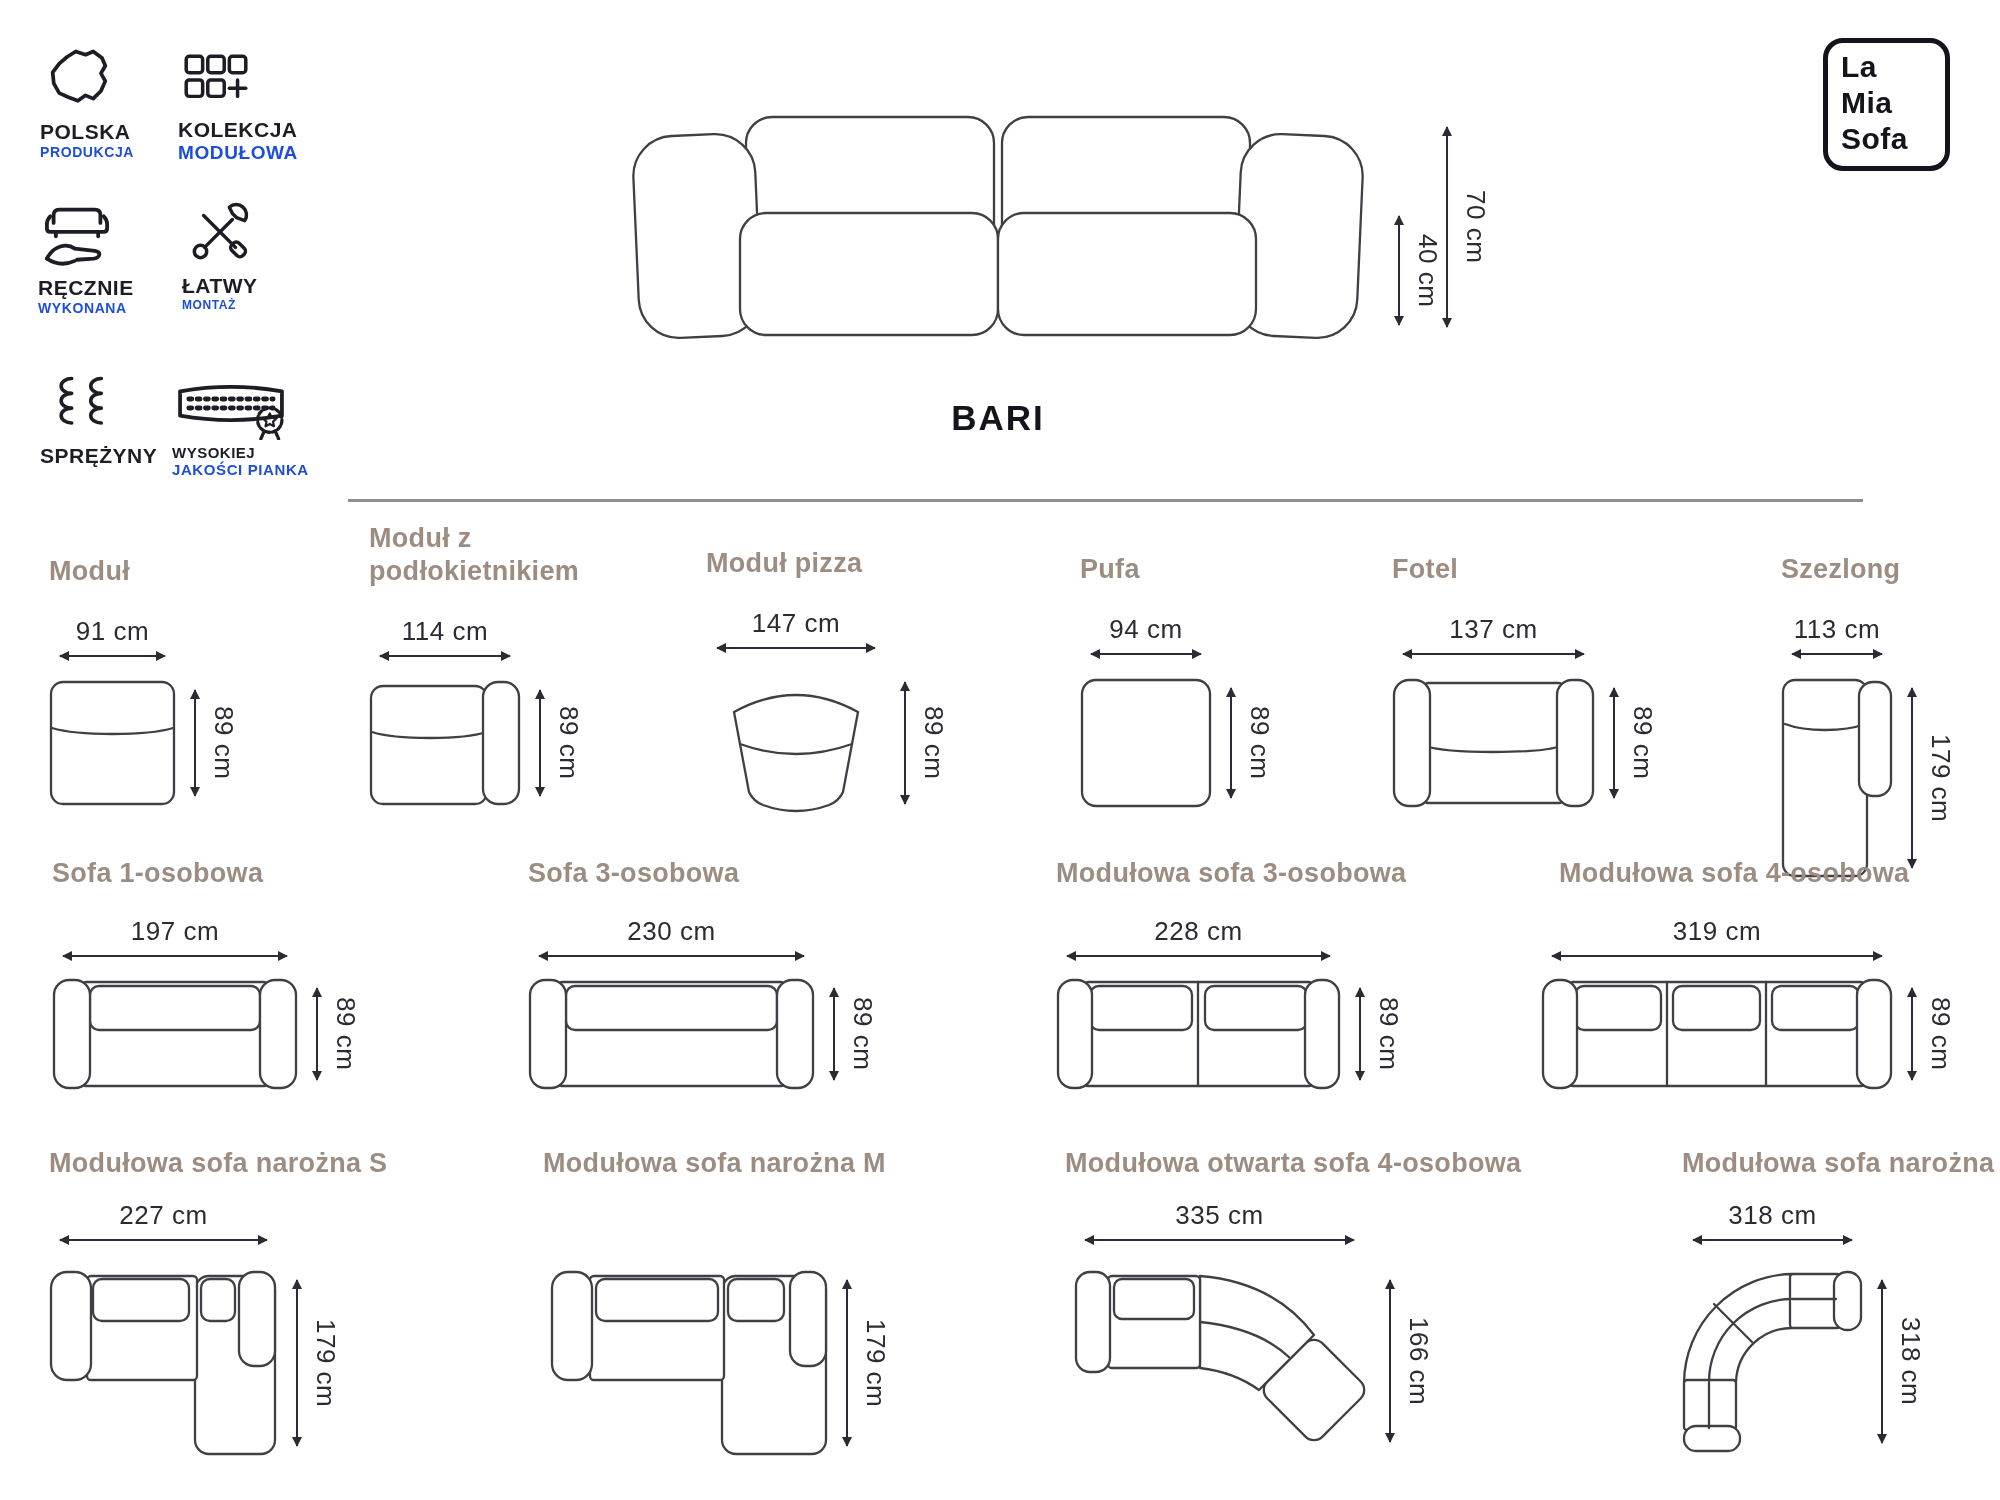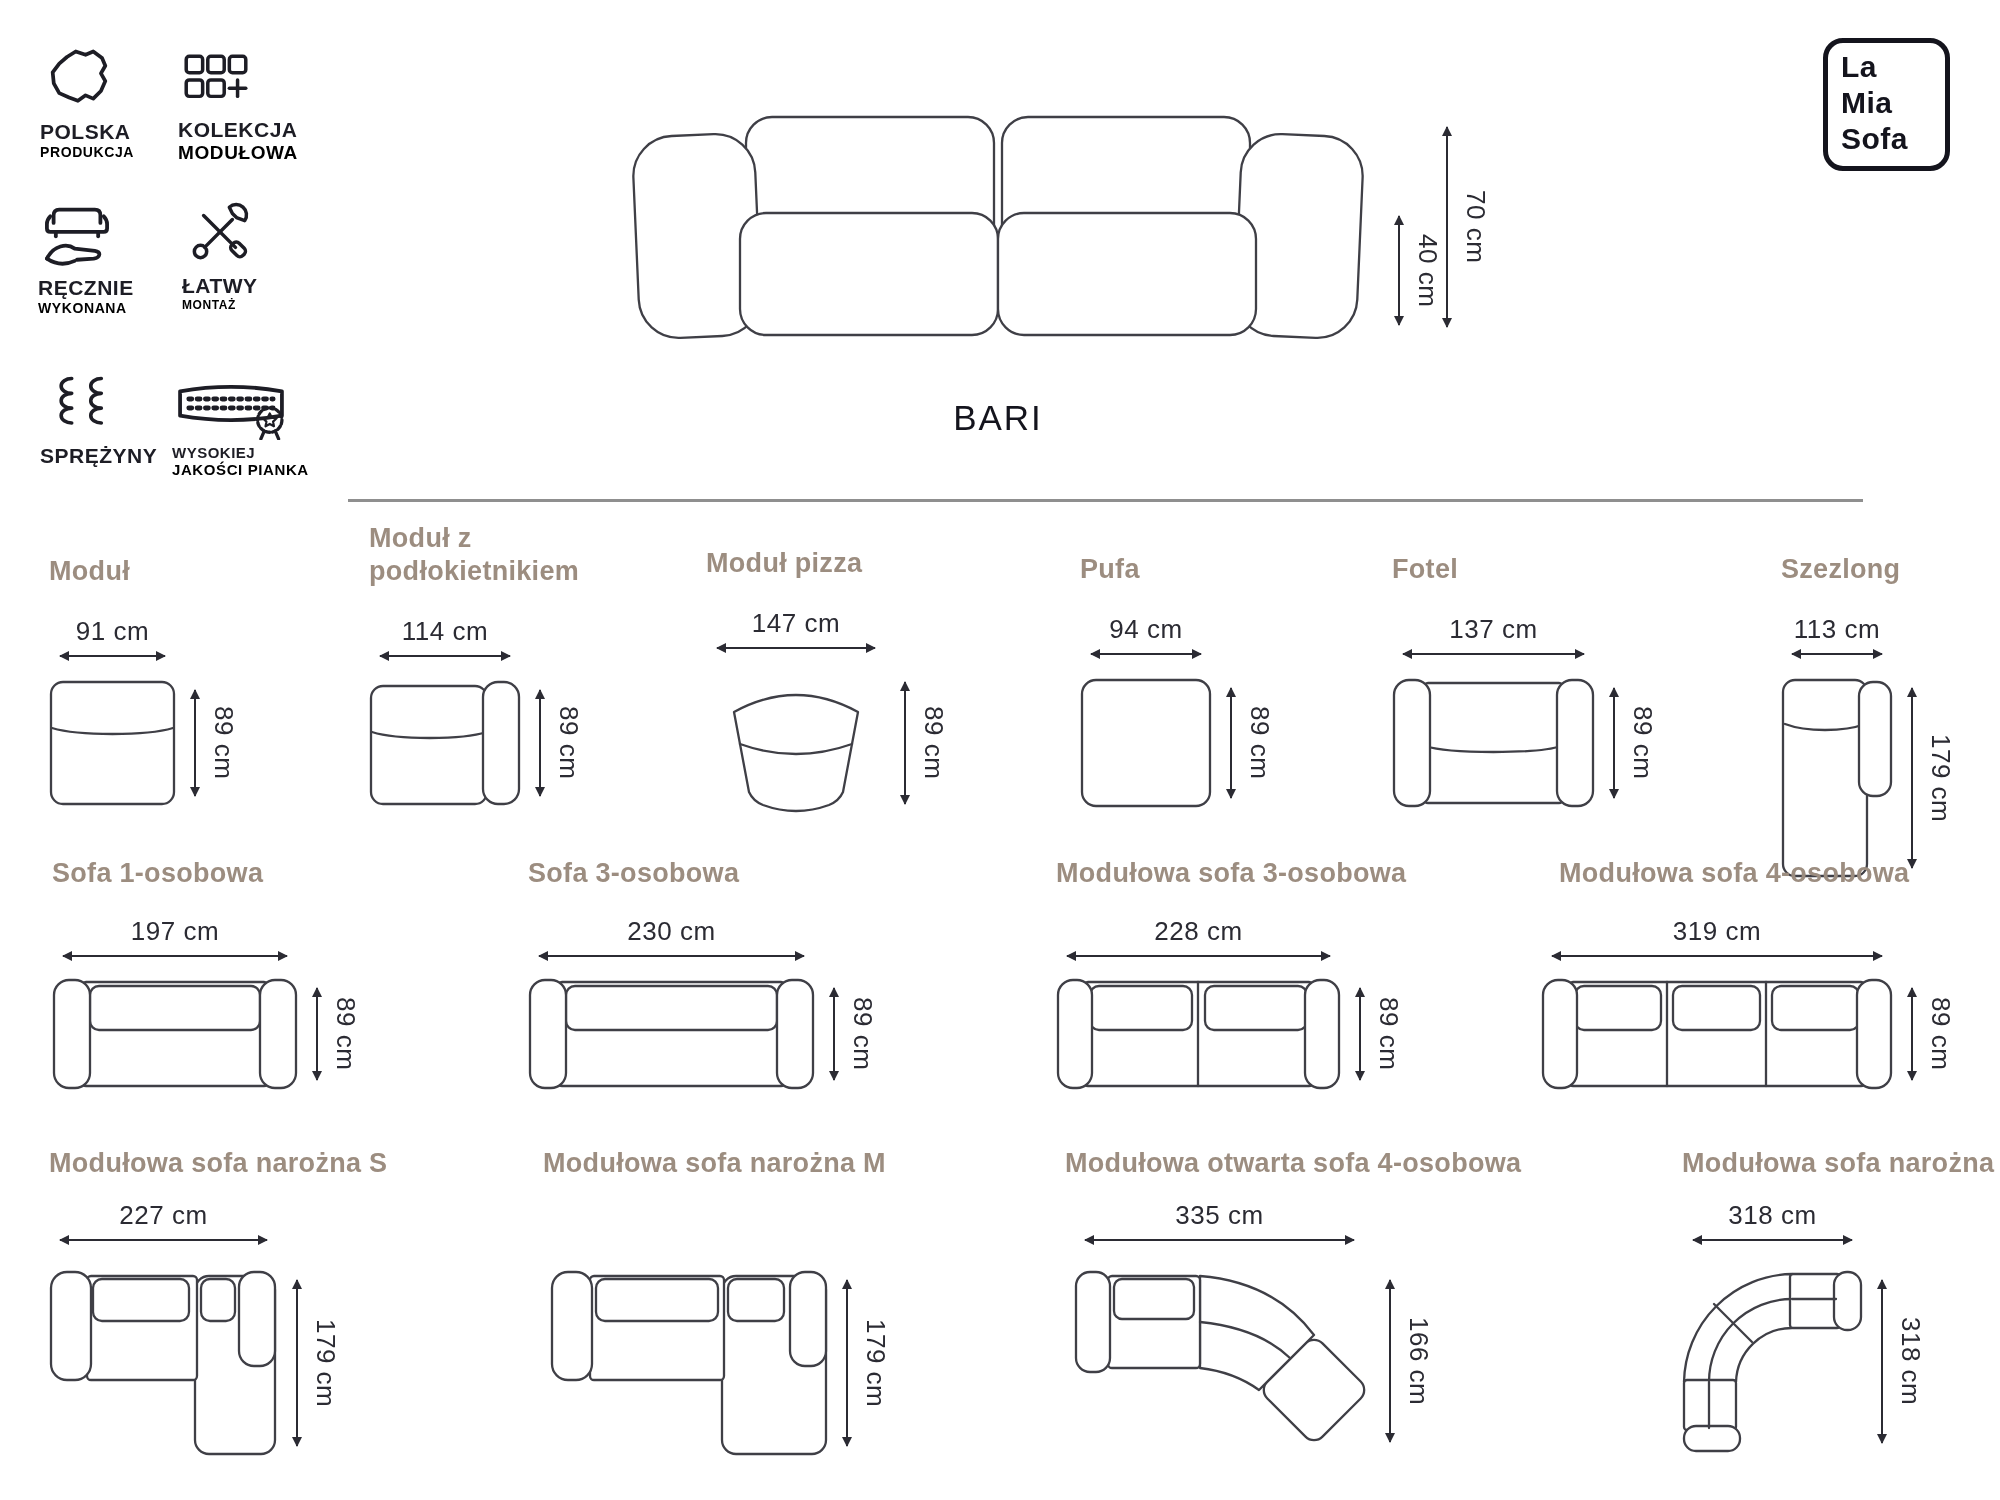--- a/index.html
+++ b/index.html
@@ -4,35 +4,35 @@
 <style>
   html,body{margin:0;padding:0;background:#ffffff;}
   body{width:2000px;height:1500px;position:relative;overflow:hidden;
        font-family:"Liberation Sans","DejaVu Sans",sans-serif;color:#2b2b33;}
   .abs{position:absolute;}
 
   
   .badge{position:absolute;display:flex;flex-direction:column;align-items:flex-start;text-align:center;}
   .badge svg{display:block;}
   .bt{font-size:21px;font-weight:800;letter-spacing:.5px;color:#1d1d25;margin-top:6px;line-height:1.15;}
-  .bs{font-size:14px;font-weight:700;letter-spacing:.6px;color:#000000;line-height:1.2;}
+  .bs{font-size:14px;font-weight:700;letter-spacing:.6px;color:#1d4ed8;line-height:1.2;}
   .badge.b2 .bs{font-size:19px;font-weight:800;}
   .badge.b4 .bs{font-size:12px;font-weight:800;}
   .badge.b6 .bt{font-size:15px;margin-top:4px;}
   .badge.b6 .bs{font-size:15px;}
   .ic{stroke:#1d1d25;stroke-width:3.4;fill:none;stroke-linecap:round;stroke-linejoin:round;}
 
   
   .logo{position:absolute;left:1823px;top:38px;width:127px;height:133px;border:5px solid #14141d;
         border-radius:20px;box-sizing:border-box;padding:6px 0 0 13px;}
   .logo div{font-size:30px;font-weight:800;line-height:1.2;color:#14141d;letter-spacing:.5px;}
 
   
   .hero-title{position:absolute;left:628px;top:398px;width:740px;text-align:center;
-              font-size:35px;font-weight:400;letter-spacing:2px;color:#14141d;}
+              font-size:35px;font-weight:700;letter-spacing:2px;color:#14141d;}
   .divider{position:absolute;left:348px;top:499px;width:1515px;height:3px;background:#8f8f8f;}
 
   
   .fig{position:absolute;}
   .lbl{position:absolute;left:0;color:#9c8d80;font-size:27px;font-weight:600;letter-spacing:.3px;
        line-height:1.22;white-space:nowrap;}
   .r1 .lbl{bottom:calc(100% + 92px);}
   .r2 .lbl{bottom:calc(100% + 88px);}
   .r3 .lbl{bottom:calc(100% + 90px);}
   .lbl.wrap{white-space:normal;width:240px;}

